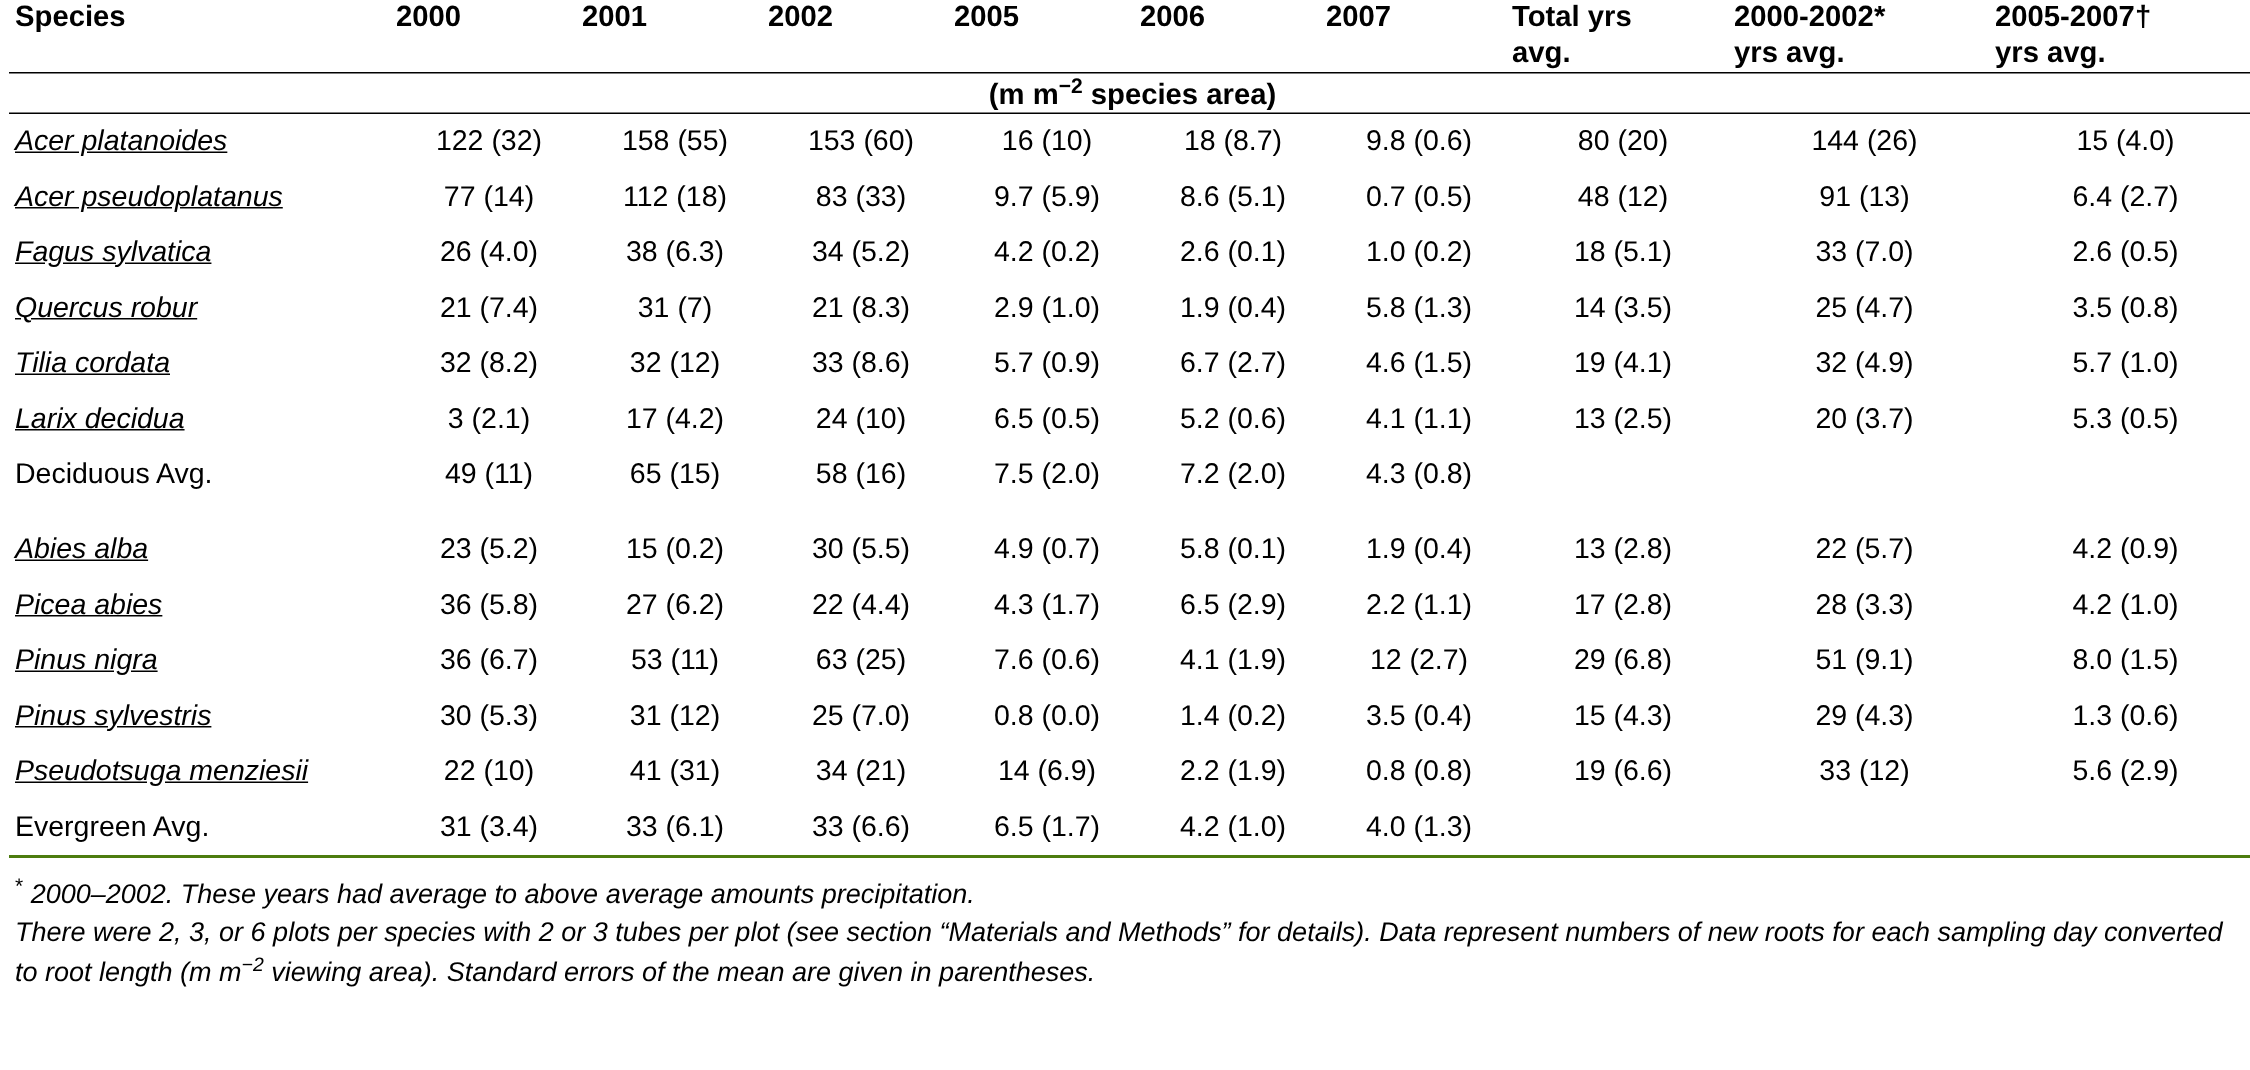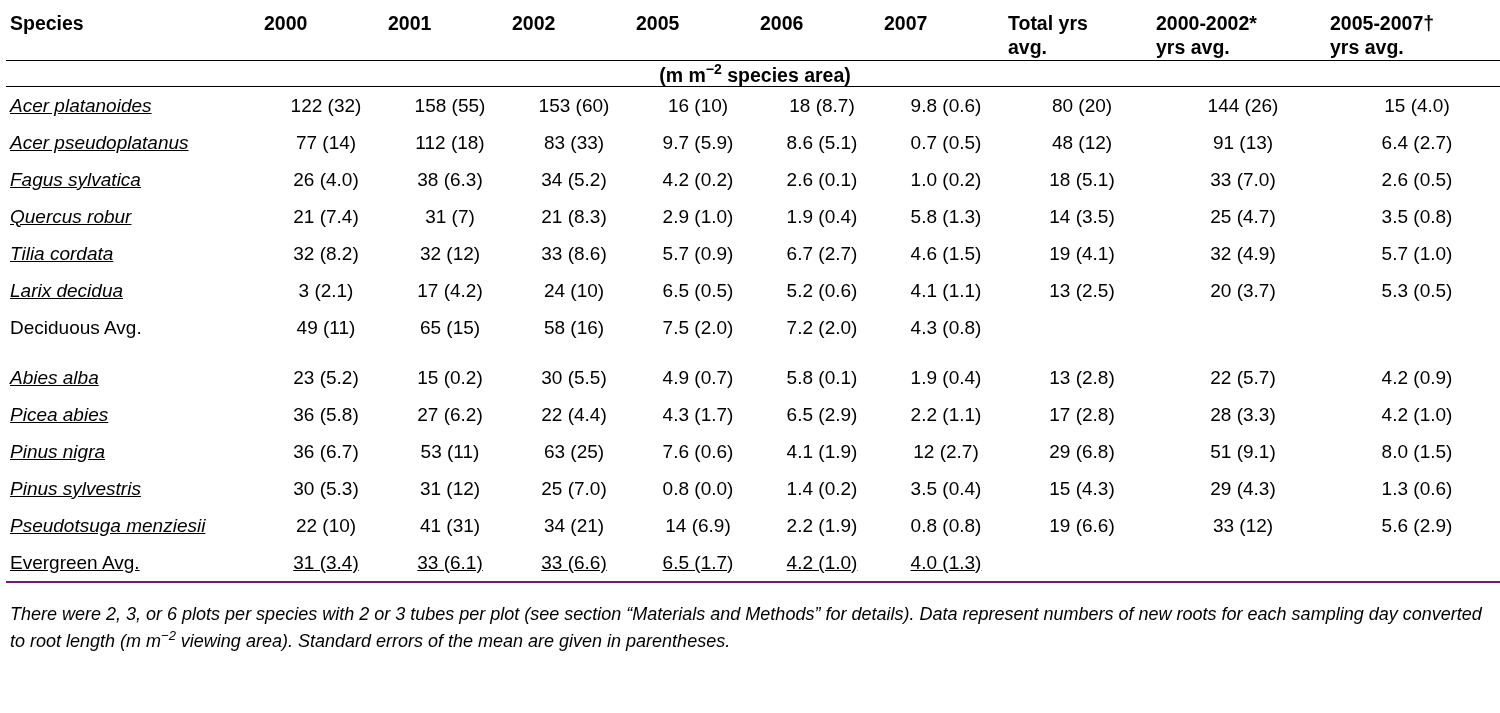--- a/index.html
+++ b/index.html
@@ -10,21 +10,21 @@
   body {
     width: 1500px;
     height: 713px;
     font-family: "Liberation Sans", sans-serif;
     color: #000000;
     overflow: hidden;
   }
   .sheet {
     width: 1500px;
     box-sizing: border-box;
-    padding: 12px 6px;
+    padding: 0 6px;
   }
   table.data {
     width: 1488px;
     border-collapse: collapse;
     table-layout: fixed;
   }
   table.data th, table.data td {
     padding: 0;
     vertical-align: top;
   }
@@ -42,22 +42,21 @@
   .units-row td {
     text-align: center;
     font-size: 19.5px;
     font-weight: bold;
     padding: 16px 0 14px 0;
   }
   .border-thin-bottom > td, .border-thin-bottom > th {
     border-bottom: 1px solid #000;
   }
   .border-thick-bottom > td, .border-thick-bottom > th {
-    border-bottom: 2px solid #701a75;
-    text-decoration: underline;
+    border-bottom: 2px solid #4d7c0f;
   }
   tbody.body-rows td {
     font-size: 19px;
     text-align: center;
     padding: 7.5px 4px;
     white-space: nowrap;
   }
   tbody.body-rows td.species {
     text-align: left;
     padding-left: 4px;
@@ -76,21 +75,21 @@
     padding: 9px 4px 0 4px;
     box-sizing: border-box;
   }
   .footnotes .fn {
     font-size: 18px;
     font-style: italic;
     line-height: 1.32;
     margin: 0 0 1px 0;
   }
   .footnotes .fn.last {
-    margin-top: 11px;
+    margin-top: 1px;
   }
   sup.mark {
     font-style: normal;
     font-size: 0.78em;
     vertical-align: super;
   }
   .sup-norm {
     font-size: 0.72em;
     vertical-align: super;
   }
@@ -301,15 +300,16 @@
           <td>4.2 (1.0)</td>
           <td>4.0 (1.3)</td>
           <td></td>
           <td></td>
           <td></td>
         </tr>
       </tbody>
   </table>
 
   <div class="footnotes">
+    <p class="fn"><sup class="mark">*</sup><span> 2000–2002. These years had average to above average amounts precipitation.</span></p>
     <p class="fn last"><span>There were 2, 3, or 6 plots per species with 2 or 3 tubes per plot (see section “Materials and Methods” for details). Data represent numbers of new roots for each sampling day converted to root length (m m</span><span class="sup-norm">−2</span><span> viewing area). Standard errors of the mean are given in parentheses.</span></p>
   </div>
 </div>
 
 </body></html>

